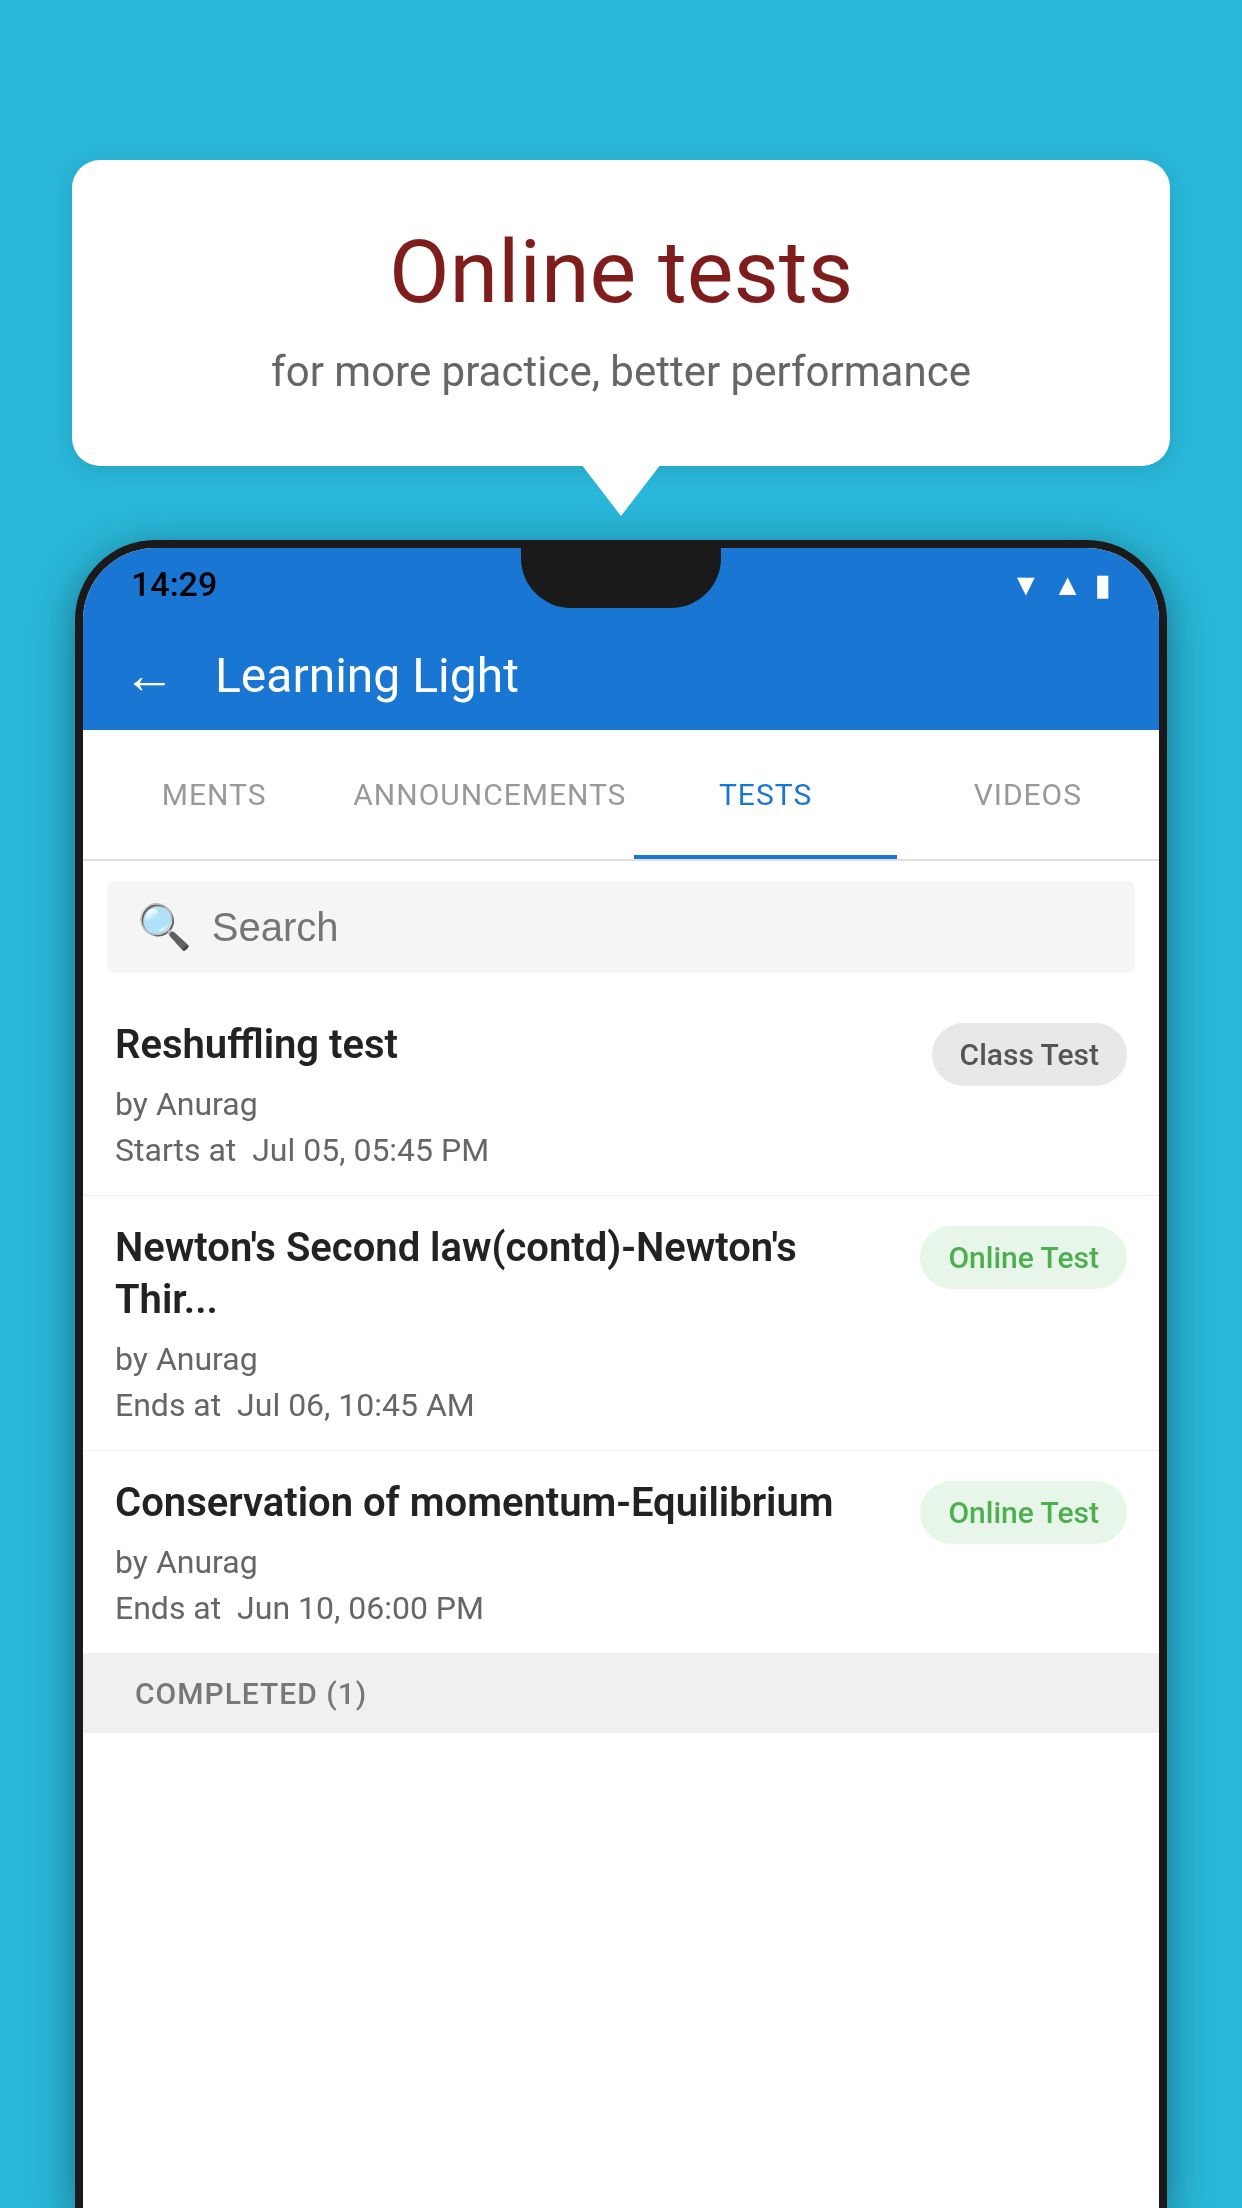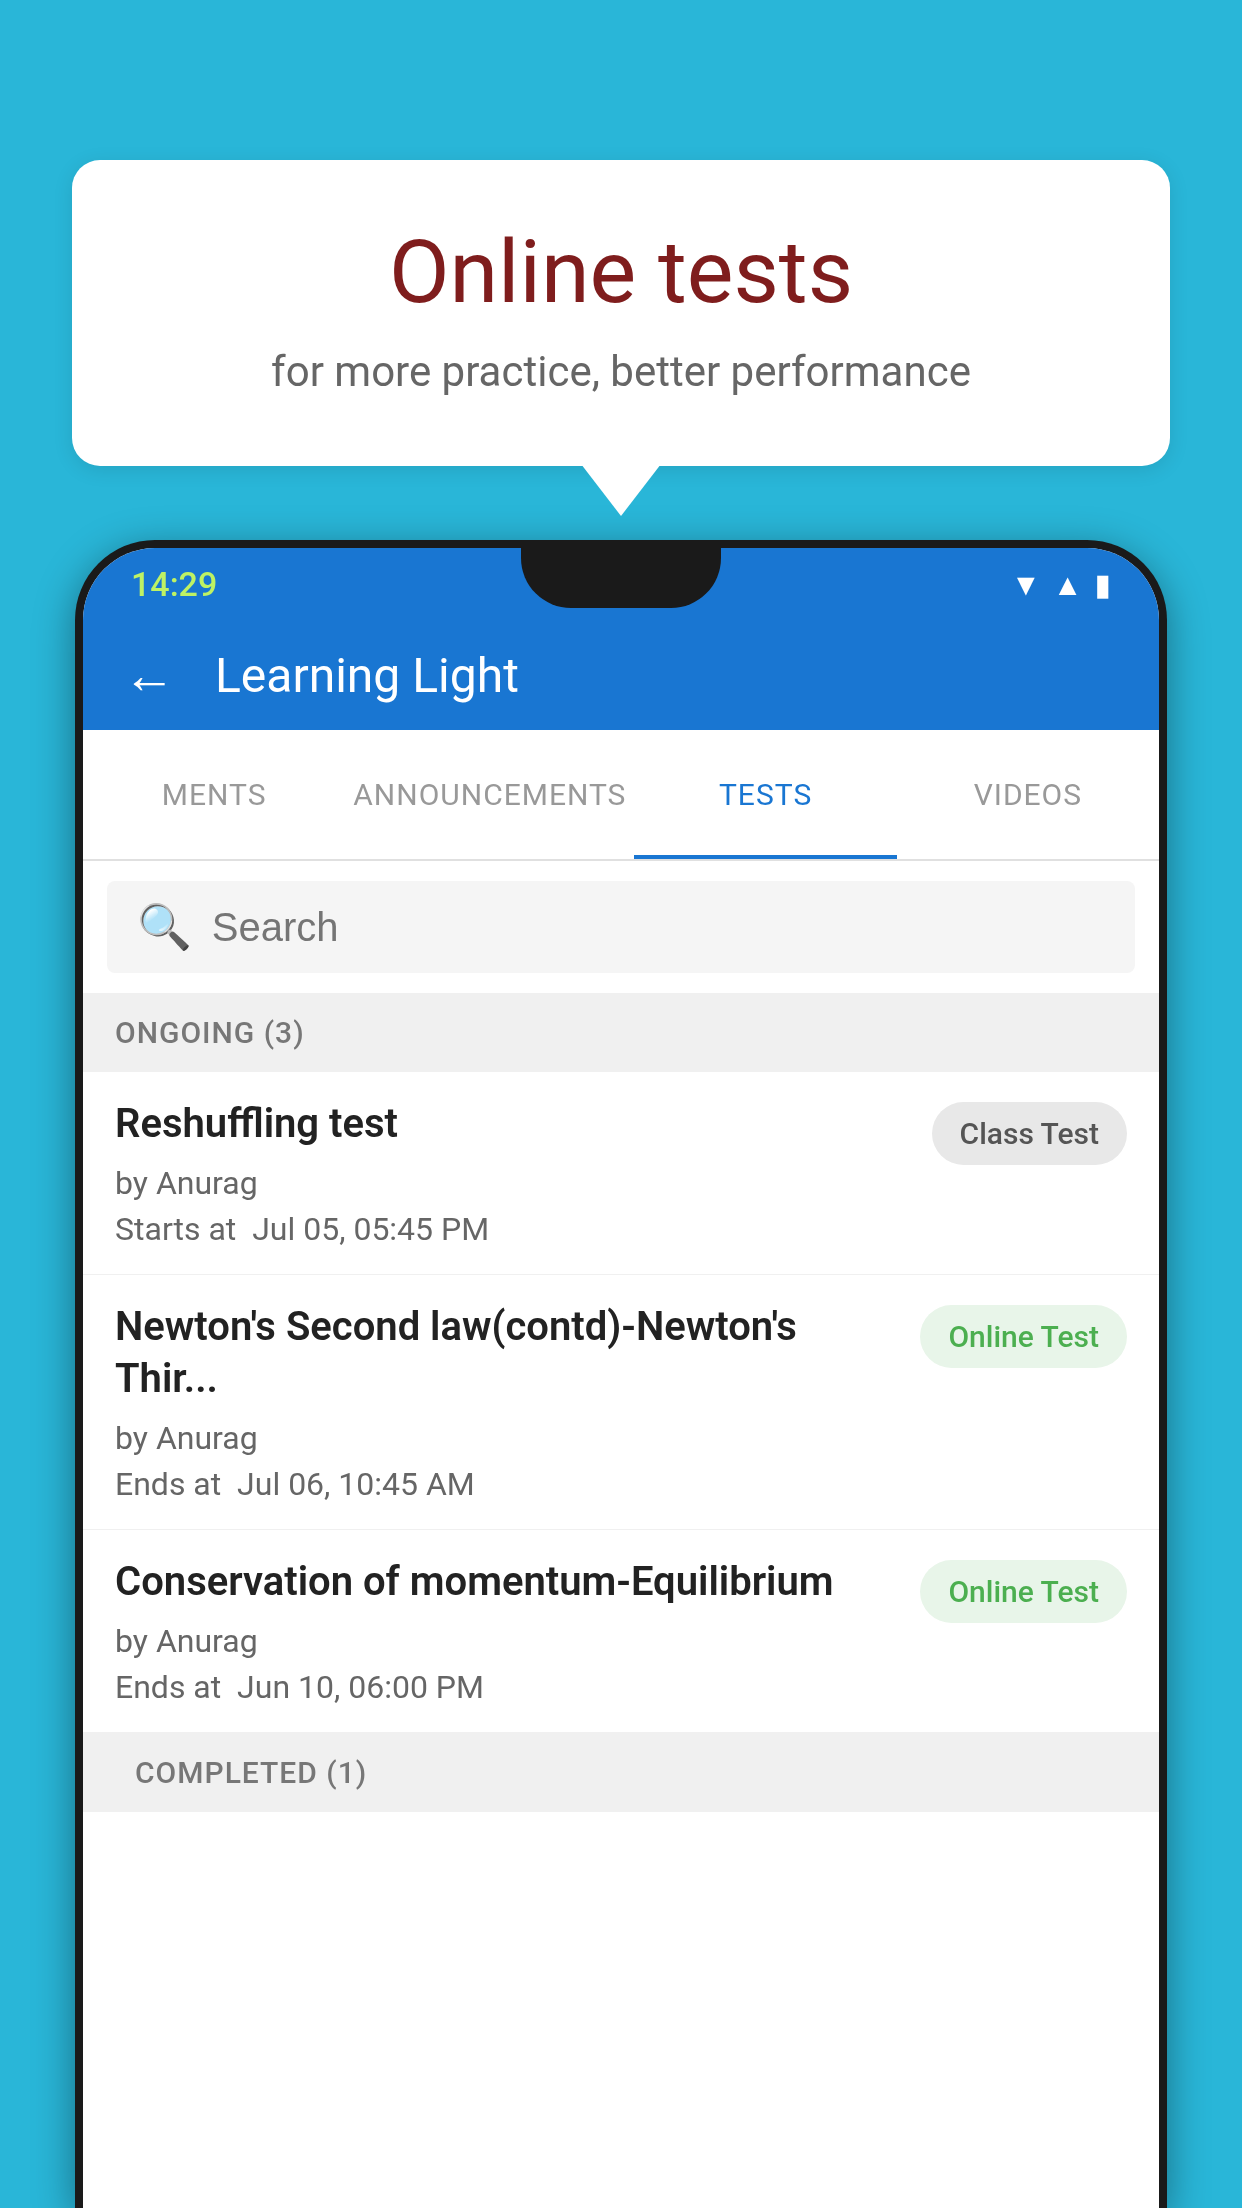--- a/index.html
+++ b/index.html
@@ -77,21 +77,21 @@
       background: #1976d2;
       height: 72px;
       display: flex;
       align-items: center;
       justify-content: space-between;
       padding: 0 48px;
       position: relative;
     }
 
     .status-time {
-      color: #bef264;
+      color: #000000;
       font-size: 34px;
       font-weight: 500;
     }
 
     .status-icons {
       display: flex;
       align-items: center;
       gap: 12px;
     }
 
@@ -308,23 +308,20 @@
       <div class="tab">
         <span>VIDEOS</span>
       </div>
     </div>
 
     <div class="search-bar">
       <span class="search-icon-wrap">🔍</span>
       <input class="search-input" type="text" placeholder="Search" style="">
     </div>
 
-    <div class="section-header">
-      <span>ONGOING (3)</span>
-    </div>
 
     <div class="test-list">
 
       <div class="test-item">
         <div class="test-info">
           <div class="test-name">Reshuffling test</div>
           <div class="test-by">by Anurag</div>
           <div class="test-time">
             <span>Starts at</span>&nbsp;&nbsp;<span>Jul 05, 05:45 PM</span>
           </div>

